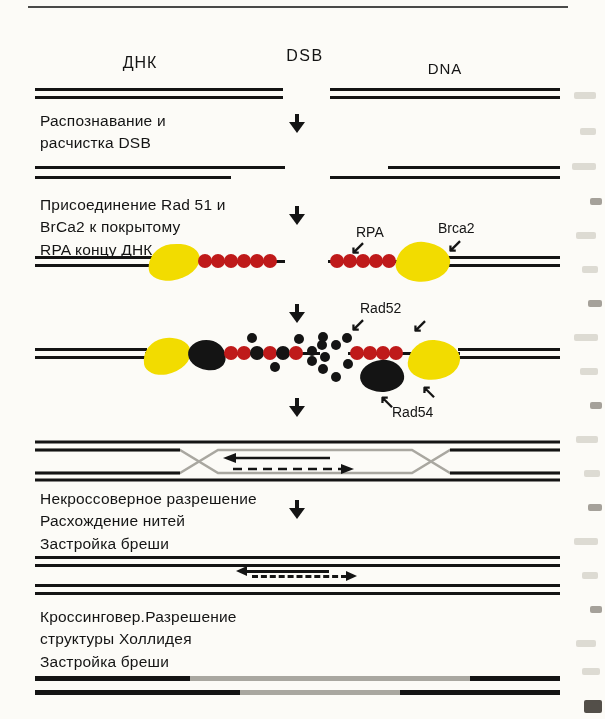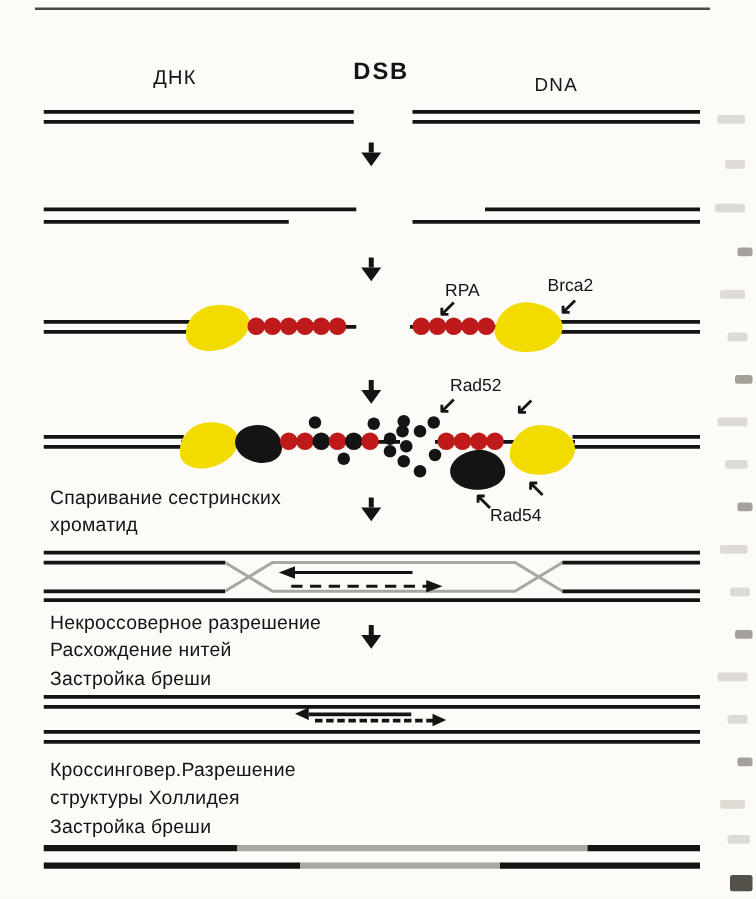--- a/index.html
+++ b/index.html
@@ -2,21 +2,21 @@
 <html><head>
 <meta charset="utf-8">
 <style>
   *{box-sizing:border-box;margin:0;padding:0}
   body{background:#f6f4ef}
   .fig{position:relative;width:605px;height:719px;background:#fcfbf7;overflow:hidden;
        font-family:"Liberation Sans",sans-serif;color:#141414}
   .top-rule{position:absolute;background:#2a2a2a;opacity:.85}
   .hdr{position:absolute;text-align:center}
   .hdr.small{font-size:16px;letter-spacing:1px}
-  .hdr.big{font-size:19px;font-weight:700;letter-spacing:1.5px}
+  .hdr.big{font-size:16px;font-weight:400;letter-spacing:1.5px}
   .duplex{position:absolute;height:11px;border-top:3px solid #141414;border-bottom:3px solid #141414}
   .sline{position:absolute;height:3px;background:#141414}
   .thick{position:absolute;height:5px}
   .lbl{position:absolute;font-size:15.5px;line-height:1.45;white-space:pre-line;letter-spacing:.2px}
   .small-lbl{position:absolute;font-size:13.5px;line-height:1.28;white-space:pre-line}
   .bead{position:absolute;width:14px;height:14px;border-radius:50%;background:#bf1a1a}
   .bead.black{background:#141414}
   .dot{position:absolute;width:10px;height:10px;border-radius:50%;background:#141414}
   .blob{position:absolute;background:#f2dc00;border-radius:48% 52% 58% 42%/62% 45% 55% 38%}
   .blob.blk{background:#141414;border-radius:52% 48% 45% 55%/50% 58% 42% 50%}
@@ -41,30 +41,35 @@
 
   <div class="top-rule" style="left:28px;top:6px;width:540px;height:2px"></div>
 
   <div class="hdr small" style="left:95px;top:54px;width:90px">ДНК</div>
   <div class="hdr big" style="left:250px;top:47px;width:110px">DSB</div>
   <div class="hdr small" style="left:403px;top:60px;width:84px;font-size:15px">DNA</div>
 
   <div class="duplex" style="left:35px;top:88px;width:248px"></div>
   <div class="duplex" style="left:330px;top:88px;width:230px"></div>
 
+  <div class="lbl" style="left:40px;top:110px;width:230px">Распознавание и
+расчистка DSB</div>
   <div class="sarrow" style="left:288px;top:114px">
       <i class="stem"></i>
       <i class="head"></i>
     </div>
 
   <div class="sline" style="left:35px;top:166px;width:250px"></div>
   <div class="sline" style="left:35px;top:176px;width:196px"></div>
   <div class="sline" style="left:388px;top:166px;width:172px"></div>
   <div class="sline" style="left:330px;top:176px;width:230px"></div>
 
+  <div class="lbl" style="left:40px;top:194px;width:240px">Присоединение Rad 51 и
+BrCa2 к покрытому
+RPA концу ДНК</div>
   <div class="sarrow" style="left:288px;top:206px">
       <i class="stem"></i>
       <i class="head"></i>
     </div>
   <div class="small-lbl" style="left:356px;top:224px;font-size:14px">RPA</div>
   <div class="small-lbl" style="left:438px;top:220px;font-size:14px">Brca2</div>
   <span class="ann-arr" style="left:350px;top:238px">↙</span>
   <span class="ann-arr" style="left:447px;top:236px">↙</span>
 
   <div class="sline" style="left:150px;top:260px;width:135px"></div>
@@ -121,22 +126,20 @@
   <span class="bead" style="left:350px;top:346px"></span>
   <span class="bead" style="left:363px;top:346px"></span>
   <span class="bead" style="left:376px;top:346px"></span>
   <span class="bead" style="left:389px;top:346px"></span>
   <div class="blob blk" style="left:360px;top:360px;width:44px;height:32px;transform:rotate(-6deg)"></div>
   <div class="blob" style="left:408px;top:340px;width:52px;height:40px;transform:rotate(4deg)"></div>
   <span class="ann-arr" style="left:421px;top:382px">↖</span>
   <div class="small-lbl" style="left:392px;top:404px;font-size:14px">Rad54</div>
   <span class="ann-arr" style="left:379px;top:392px">↖</span>
 
-  <div class="lbl" style="left:40px;top:388px;width:230px">Спаривание сестринских
-хроматид</div>
   <div class="sarrow" style="left:288px;top:398px">
       <i class="stem"></i>
       <i class="head"></i>
     </div>
 
   <svg style="left:30px;top:430px" width="545" height="62" viewBox="0 0 545 62">
     <path d="M5 20 H150 L188 43 H382 L420 20 H530" fill="none" stroke="#a9a7a0" stroke-width="2.5"></path>
     <path d="M5 43 H150 L188 20 H382 L420 43 H530" fill="none" stroke="#a9a7a0" stroke-width="2.5"></path>
     <path d="M5 20 H150 M5 43 H150 M420 20 H530 M420 43 H530" fill="none" stroke="#141414" stroke-width="3"></path>
     <path d="M5 12 H530" fill="none" stroke="#141414" stroke-width="3"></path>

